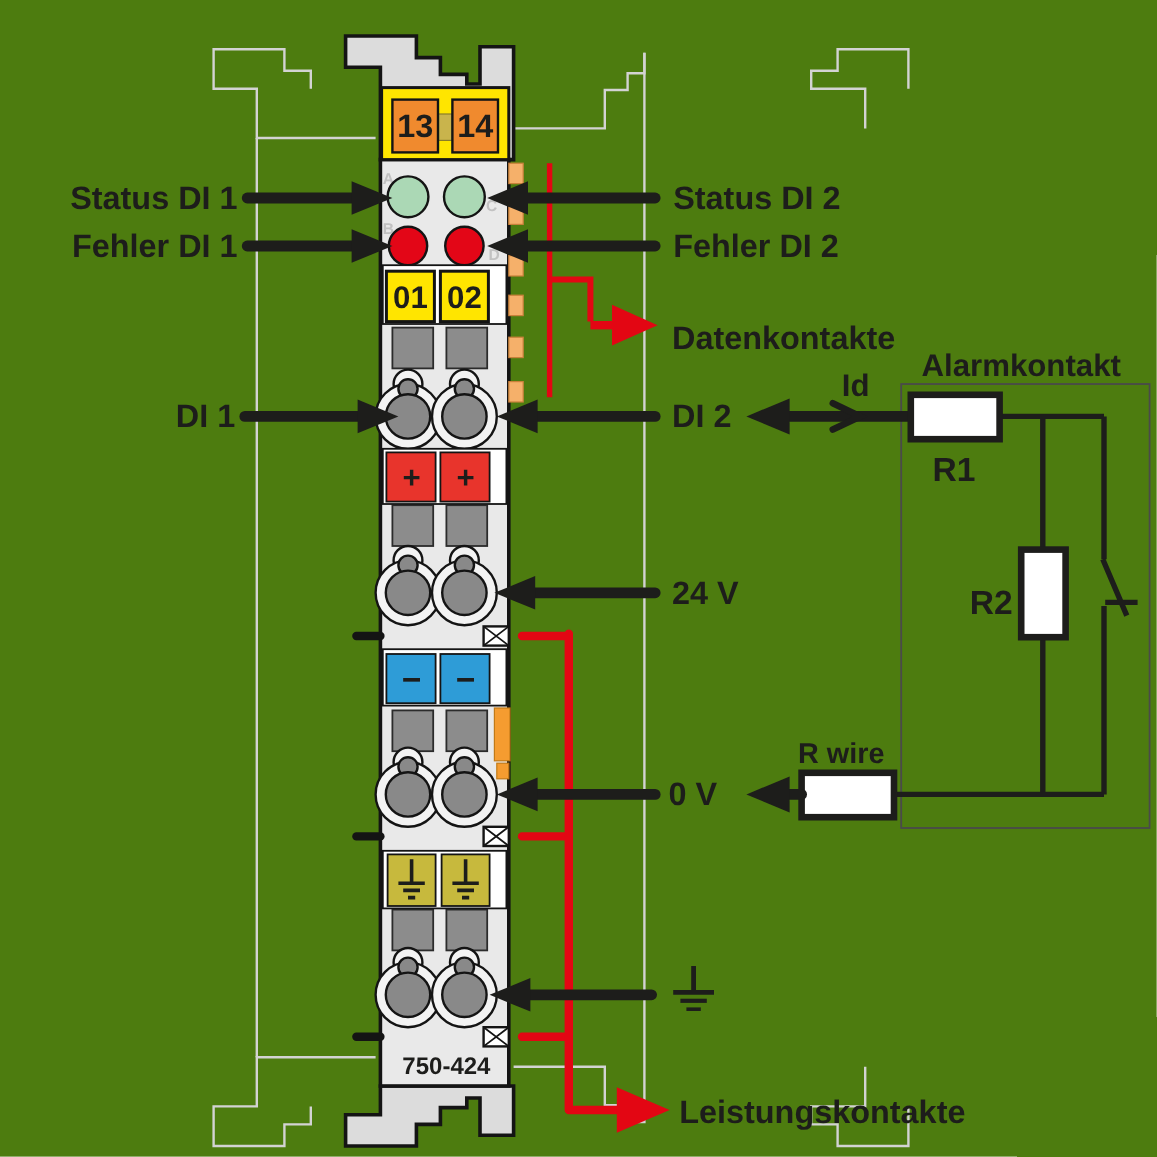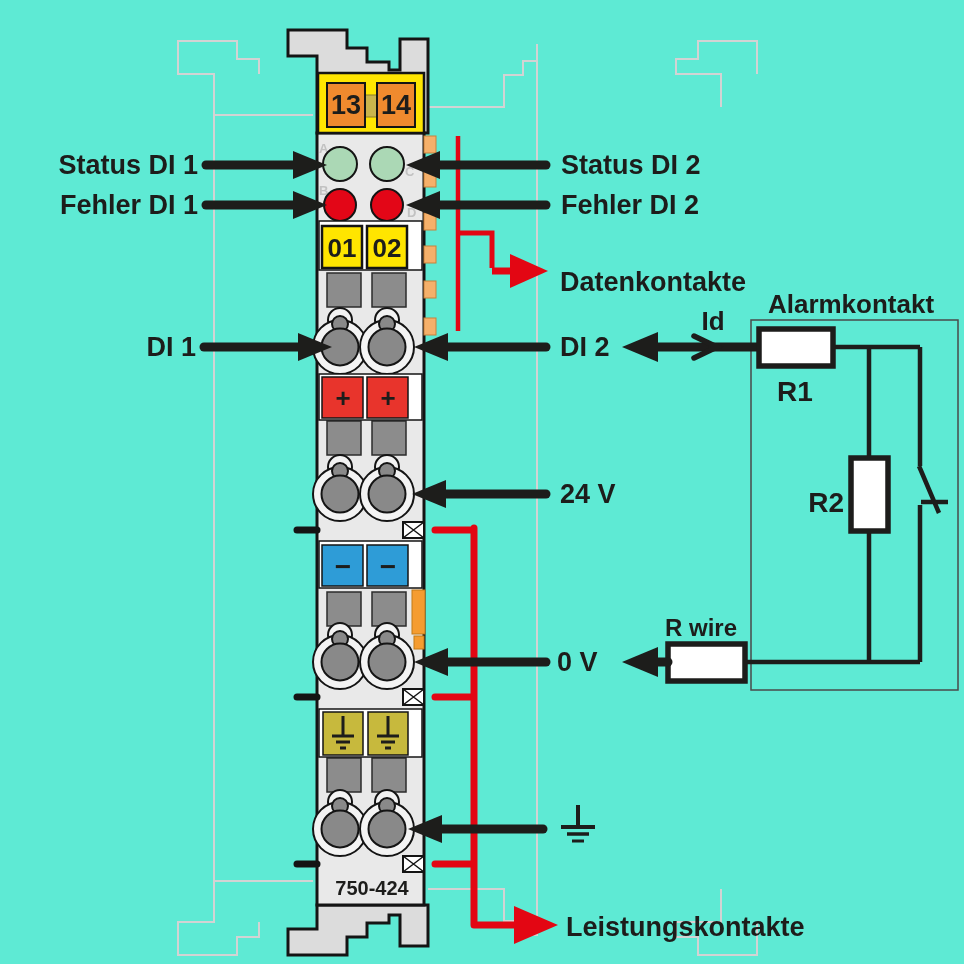--- a/index.html
+++ b/index.html
@@ -1,16 +1,16 @@
 <!DOCTYPE html>
 <html><head>
 <meta charset="utf-8">
 <style>
   html,body{margin:0;padding:0;background:#ffffff;}
-  .stage{position:relative;width:964px;height:964px;background:#5eead4;overflow:hidden;
+  .stage{position:relative;width:964px;height:964px;background:#4d7c0f;overflow:hidden;
          font-family:"Liberation Sans",sans-serif;text-align:center;}
   svg{display:block;}
   text{font-family:"Liberation Sans",sans-serif;font-weight:bold;fill:#1d1d1b;}
   .lbl{font-size:27px;}
   .ghost{stroke:#d3d3d3;stroke-width:2;fill:none;}
   .wire{stroke:#1d1d1b;stroke-width:4.5;fill:none;}
   .rbox{fill:#ffffff;stroke:#1d1d1b;stroke-width:5.5;}
   .redln{stroke:#e30613;fill:none;}
   .arrowln{stroke:#1d1d1b;stroke-width:9;stroke-linecap:round;}
   .ahead{fill:#1d1d1b;stroke:none;}

